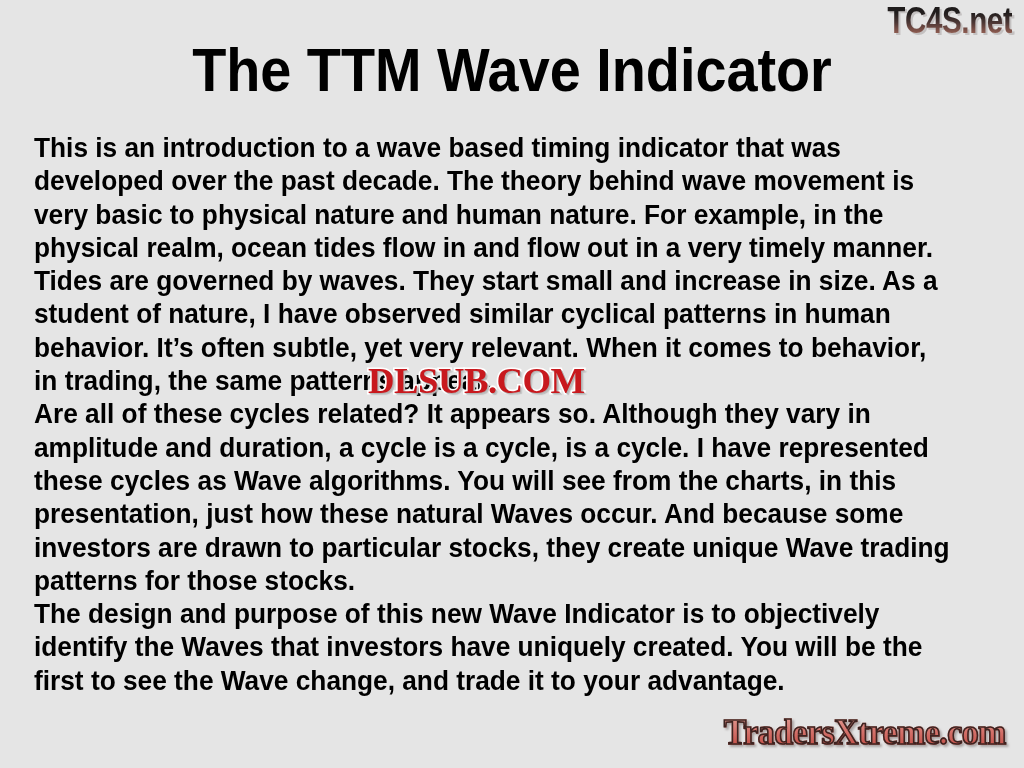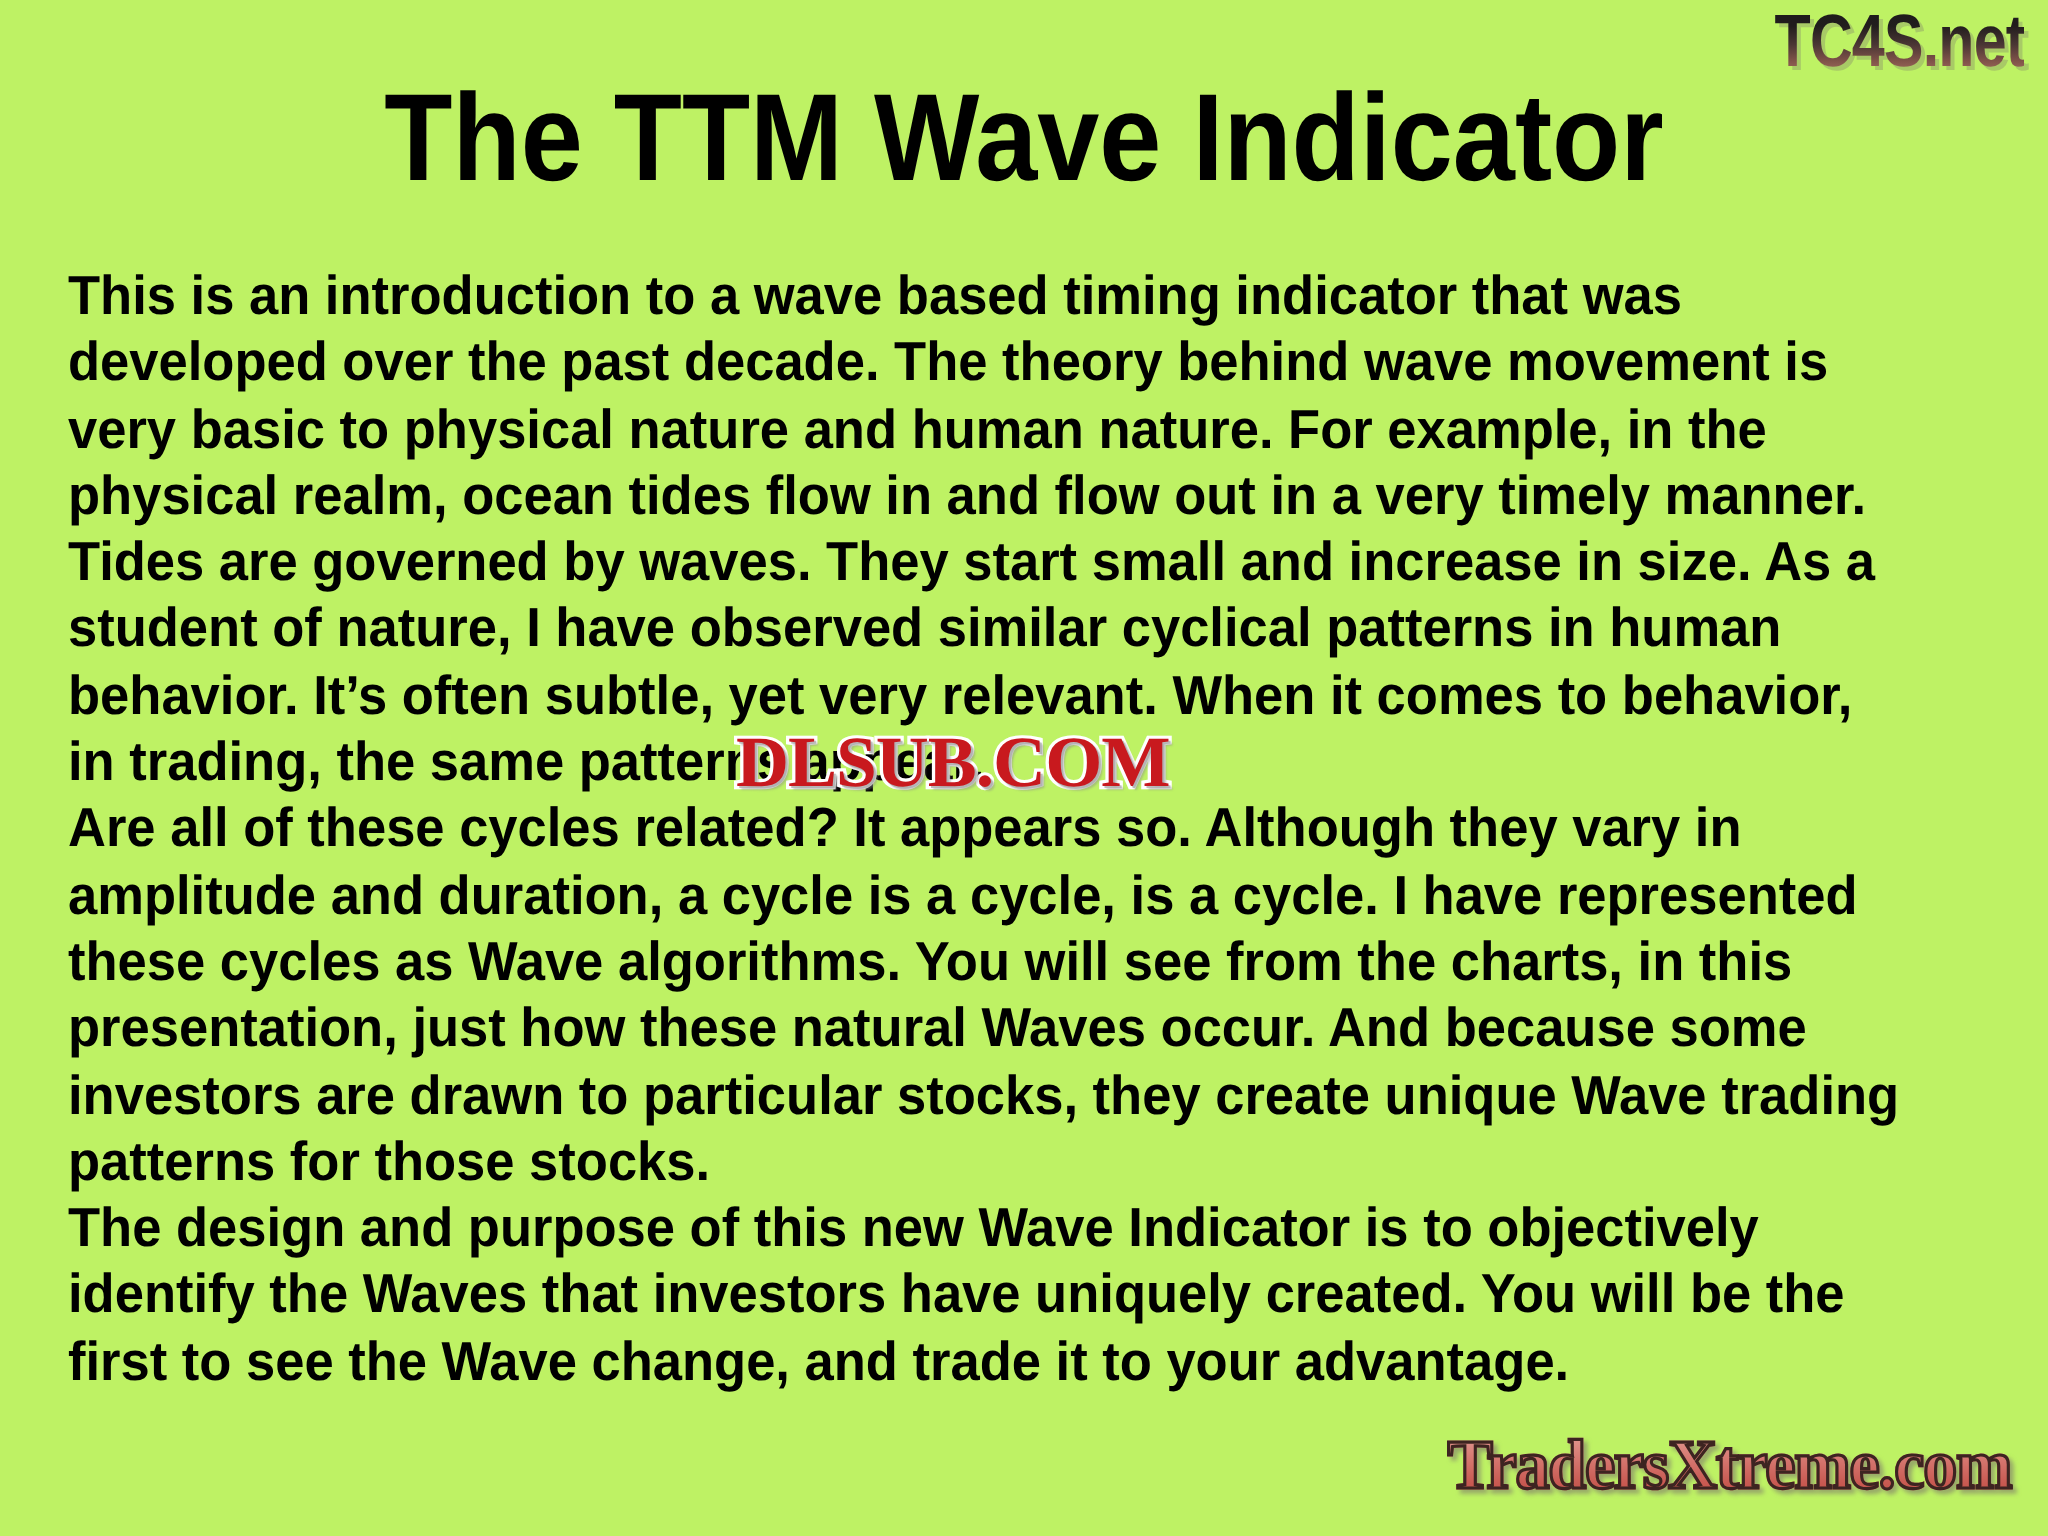--- a/index.html
+++ b/index.html
@@ -7,21 +7,21 @@
     padding: 0;
     background: #ffffff;
   }
   body {
     font-family: "Liberation Sans", sans-serif;
   }
   .slide {
     position: relative;
     width: 1024px;
     height: 768px;
-    background: #bef264;
+    background: #e5e5e5;
     overflow: hidden;
   }
 
   
   .brand-logo {
     position: absolute;
     top: 2px;
     right: 12px;
     font-family: "Liberation Sans", sans-serif;
     font-weight: bold;

